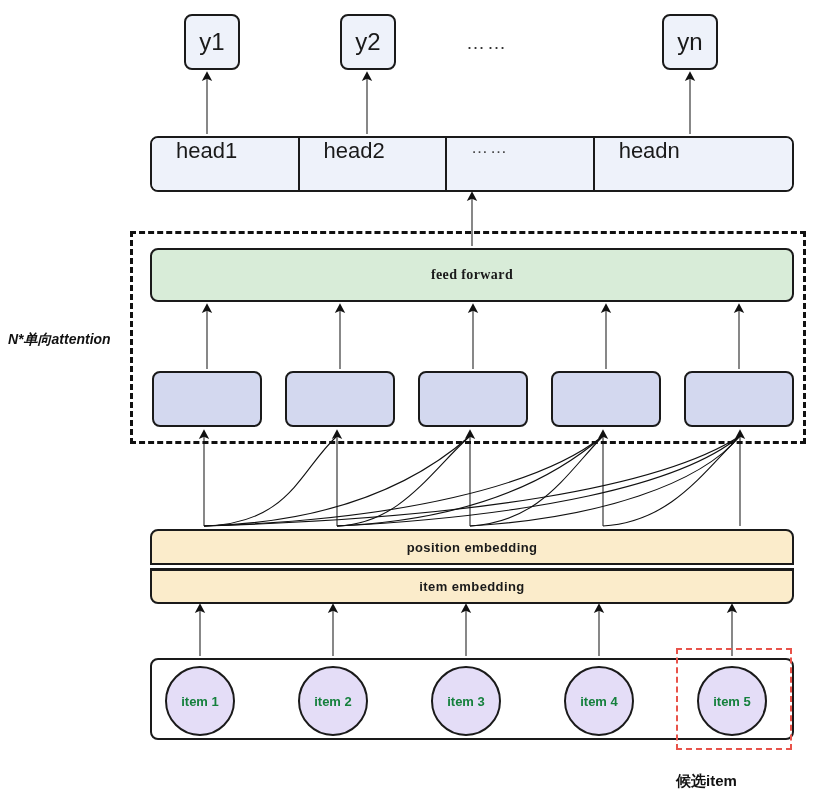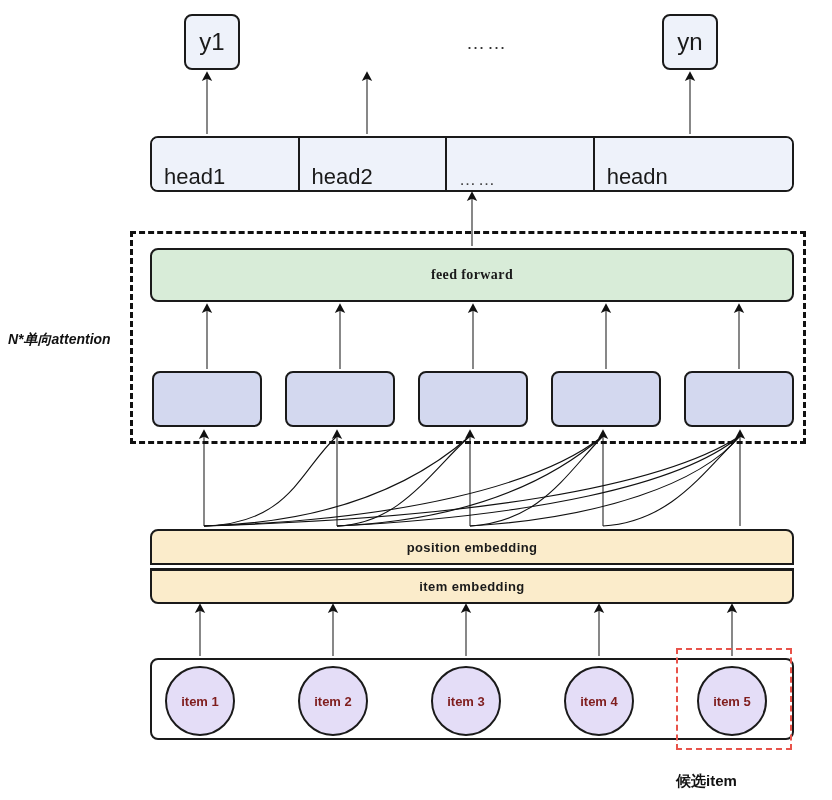--- a/index.html
+++ b/index.html
@@ -51,22 +51,22 @@
     display: flex;
     box-sizing: border-box;
     border: 2px solid #1a1a1a;
     border-radius: 8px;
     background: #eef2fa;
     overflow: hidden;
   }
   .headcell {
     box-sizing: border-box;
     display: flex;
-    align-items: flex-end;
-    padding-left: 12px;
+    align-items: flex-start;
+    padding-left: 24px;
     font-size: 22px;
     color: #1a1a1a;
     border-right: 2px solid #1a1a1a;
     background: #eef2fa;
   }
   .headcell:last-child { border-right: none; }
   .headcell.dotsonly {
     font-size: 17px;
     letter-spacing: 2px;
     color: #444;
@@ -129,21 +129,21 @@
     position: absolute;
     box-sizing: border-box;
     border-radius: 50%;
     background: #e4ddf7;
     border: 2px solid #1a1a1a;
     display: flex;
     align-items: center;
     justify-content: center;
     font-size: 13px;
     font-weight: bold;
-    color: #7f1d1d;
+    color: #15803d;
   }
 
   
   .candbox {
     position: absolute;
     box-sizing: border-box;
     border: 2px dashed #e8534a;
     background: transparent;
   }
   .candlabel {
@@ -222,20 +222,23 @@
       <line x1="200" y1="656" x2="200" y2="608"></line>
       <line x1="333" y1="656" x2="333" y2="608"></line>
       <line x1="466" y1="656" x2="466" y2="608"></line>
       <line x1="599" y1="656" x2="599" y2="608"></line>
       <line x1="732" y1="656" x2="732" y2="608"></line>
     </g>
   </svg>
 
   <div class="node ybox" style="left:184px; top:14px; width:56px; height:56px;">
     <span>y1</span>
+  </div>
+  <div class="node ybox" style="left:340px; top:14px; width:56px; height:56px;">
+    <span>y2</span>
   </div>
   <div class="node ybox" style="left:662px; top:14px; width:56px; height:56px;">
     <span>yn</span>
   </div>
 
   <div class="dots" style="left:466px; top:32px;">……</div>
 
   <div class="headrow" style="left:150px; top:136px; width:644px; height:56px;">
     <div class="headcell" style="width:148px;">
       <span>head1</span>

